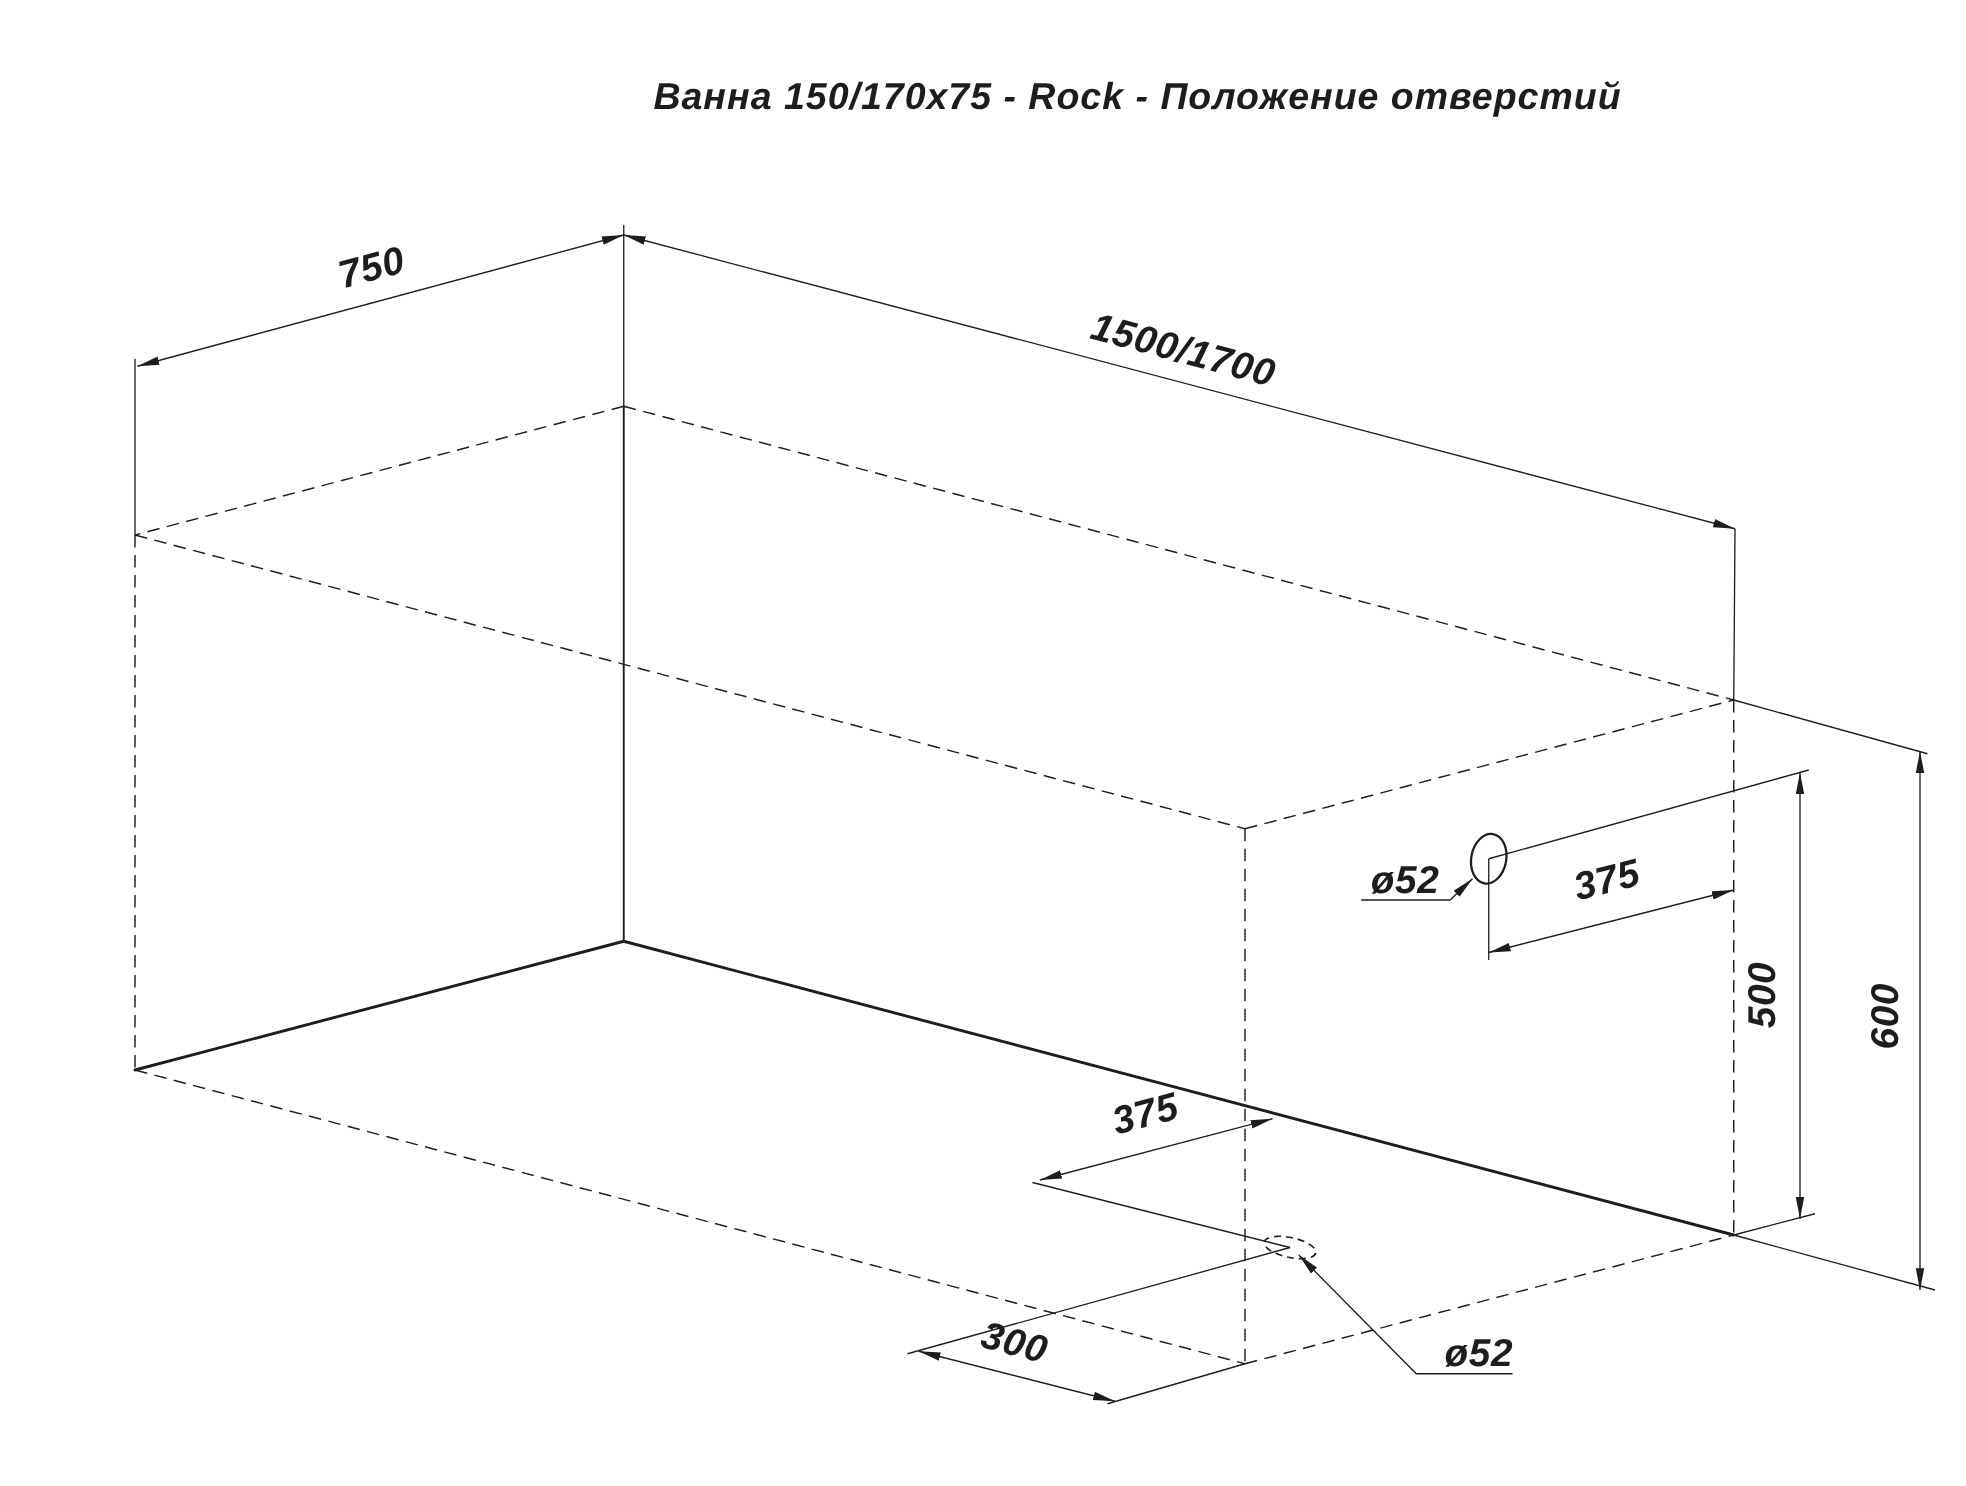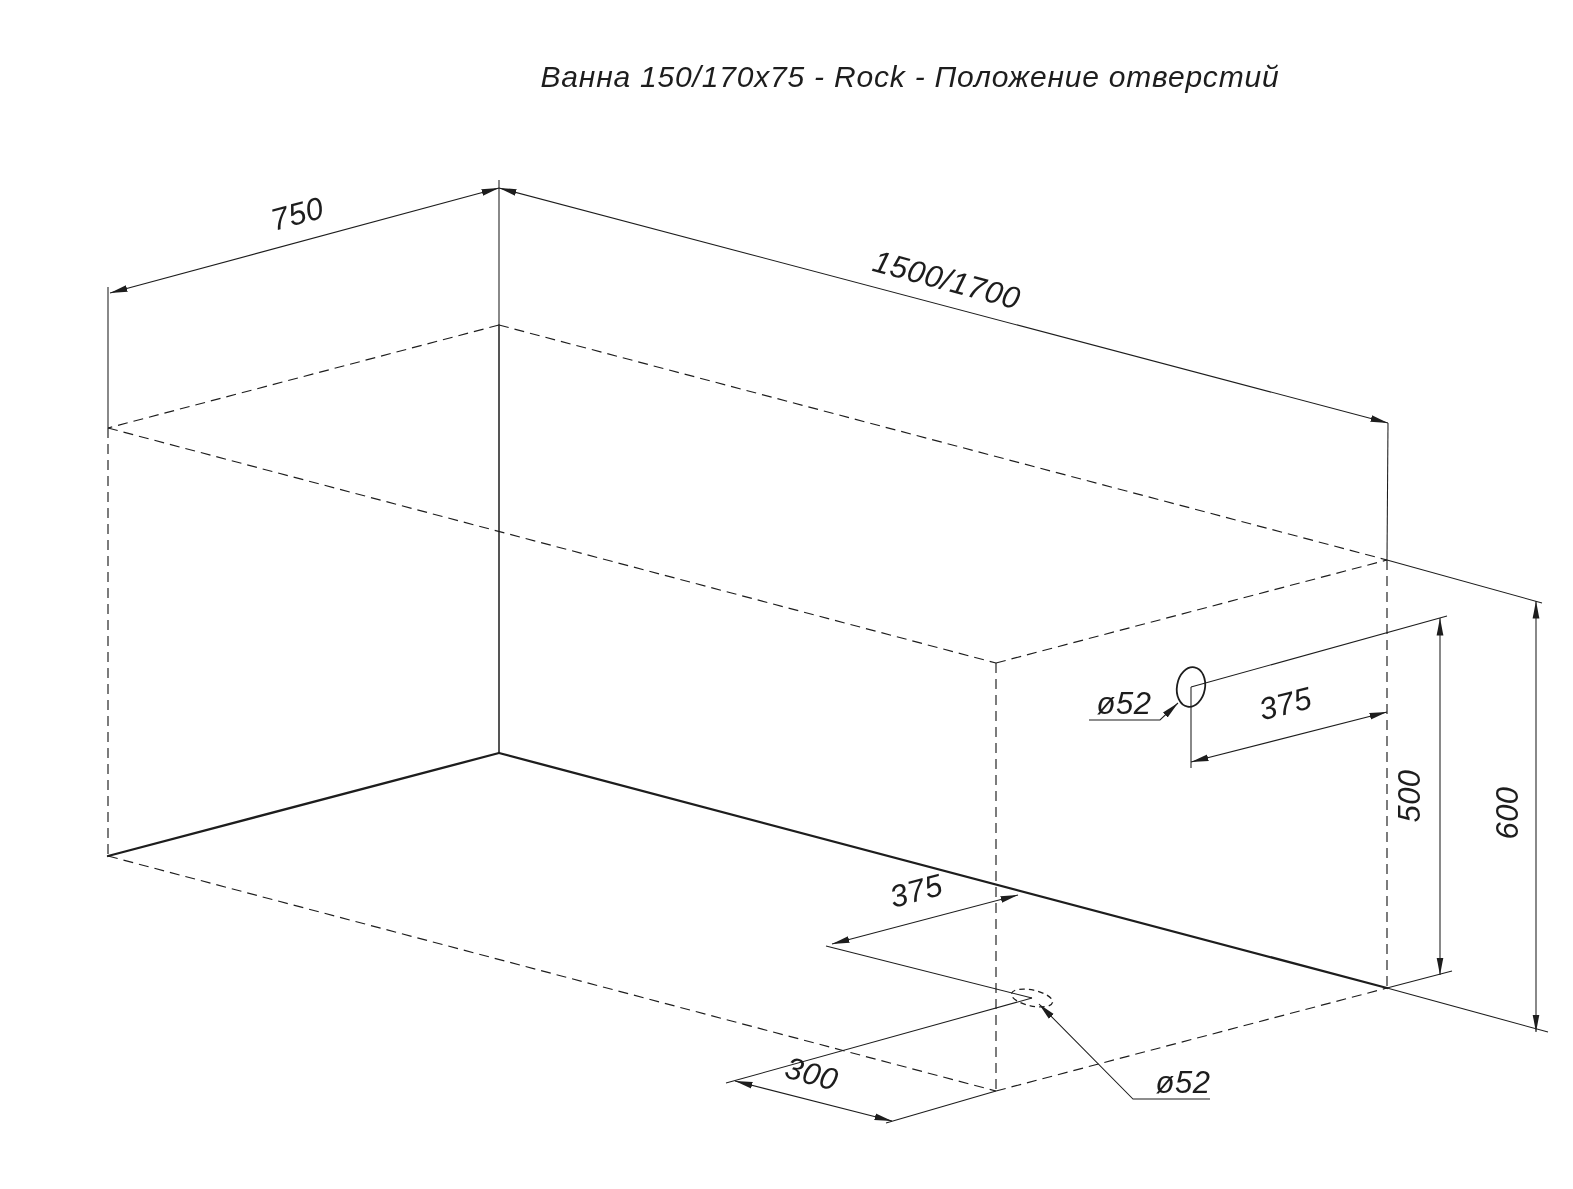--- a/index.html
+++ b/index.html
@@ -1,19 +1,20 @@
 <!DOCTYPE html>
 <html style="--line: #1d1d1d; --bg: #ffffff;"><head>
 <meta charset="utf-8">
 <style>
   :root { --line: #1d1d1d; --bg: #ffffff; }
   html,body { margin:0; padding:0; background:var(--bg); }
   .stage {
     position:relative; width:1573px; height:1189px; background:var(--bg);
     font-family:"Liberation Sans", sans-serif;
+    font-weight:bold;
   }
   svg { display:block; }
   .edge       { stroke:var(--line); stroke-width:1.5; fill:none; stroke-linecap:round; }
   .edge-bold  { stroke:var(--line); stroke-width:2.3; fill:none; stroke-linecap:round; }
   .hidden-e   { stroke:var(--line); stroke-width:1.15; fill:none; stroke-dasharray:10 6; }
   .ext        { stroke:var(--line); stroke-width:1.05; fill:none; }
   .dim        { stroke:var(--line); stroke-width:1.05; fill:none; }
   .leader     { stroke:var(--line); stroke-width:1.05; fill:none; }
   .hole       { stroke:var(--line); stroke-width:1.8; fill:none; }
   .hole-hidden{ stroke:var(--line); stroke-width:1.3; fill:none; stroke-dasharray:5.5 4; }

